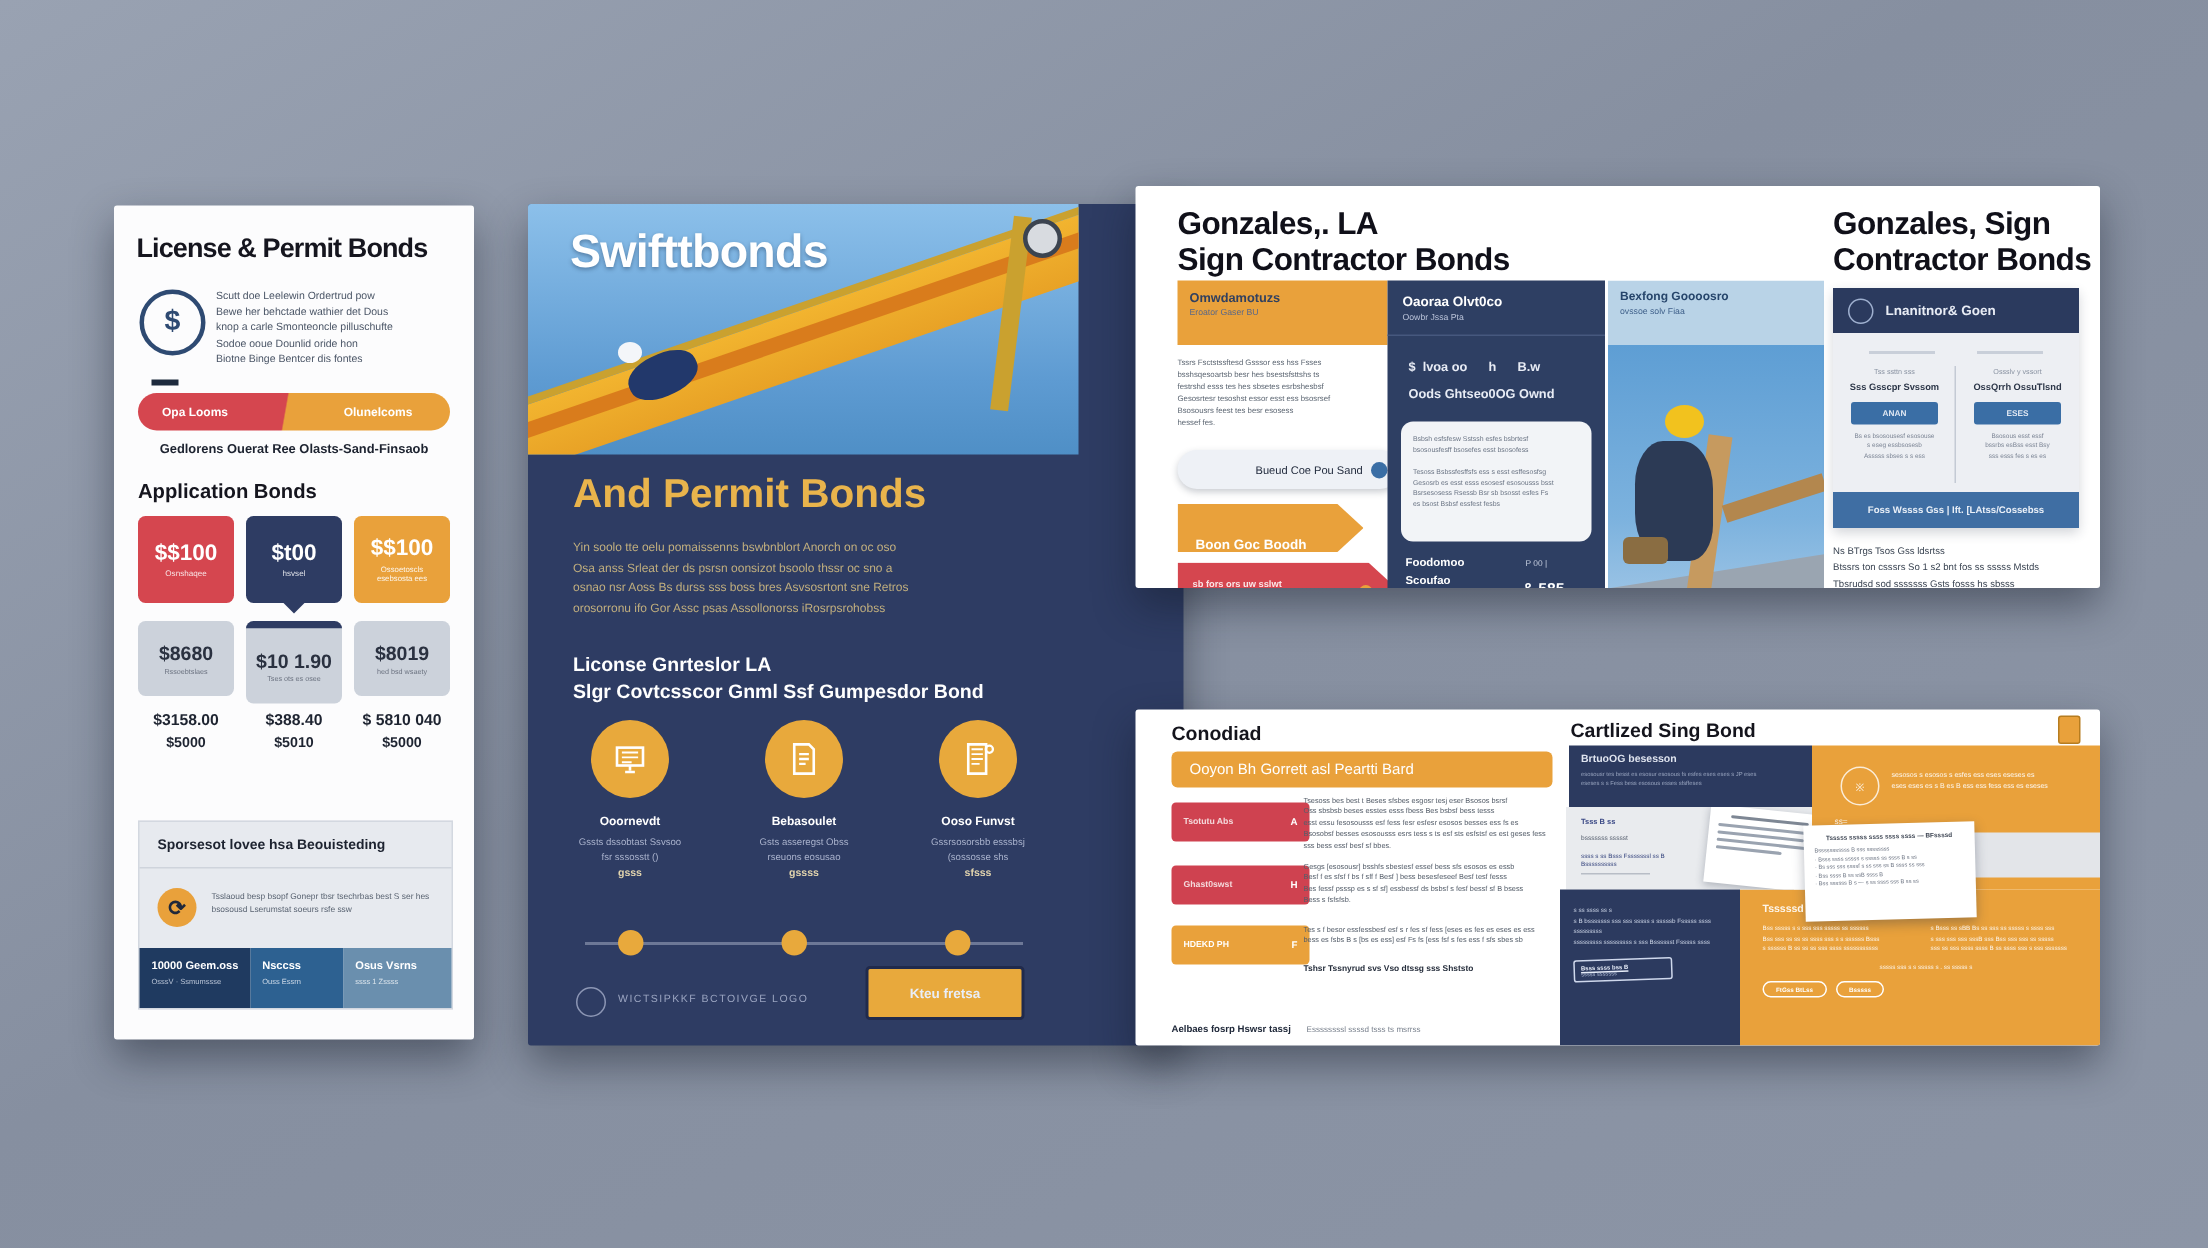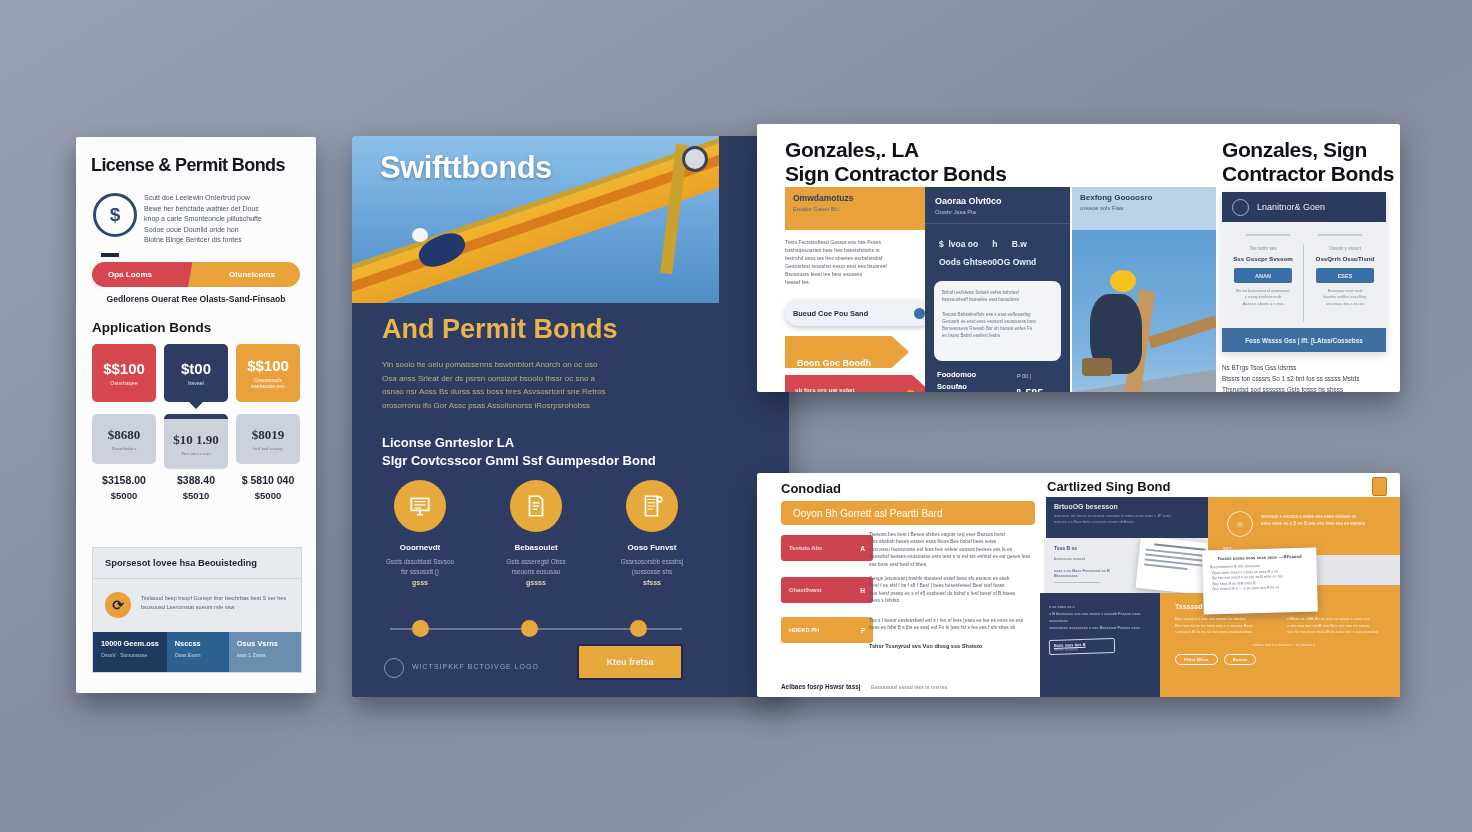--- a/index.html
+++ b/index.html
@@ -57,21 +57,21 @@
         <div style="font-size:15px;font-weight:700;">$t00</div>
         <div class="ml ctr" style="font-size:5.4px;opacity:.85;margin-top:3px;">hsvsel</div>
       </div>
       <div class="card3" style="width:64px;height:58px;background:#e9a13b;">
         <div style="font-size:15px;font-weight:700;">$$100</div>
         <div class="ml ctr" style="font-size:5.2px;opacity:.9;margin-top:3px;">Ossoetoscls
 esebsosta ees</div>
       </div>
     </div>
 
-    <div class="abs flex" style="left:16px;top:277px;width:208px;gap:8px;font-family:Liberation Serif, serif;">
+    <div class="abs flex" style="left:16px;top:277px;width:208px;gap:8px;">
       <div class="card3" style="width:64px;height:50px;background:#ccd2db;color:#2a3140;">
         <div style="font-size:13px;font-weight:700;">$8680</div>
         <div style="font-size:4.8px;color:#6d7482;margin-top:3px;">Rssoebtslaes</div>
       </div>
       <div class="card3" style="width:64px;height:50px;background:#ccd2db;color:#2a3140;border-top:5px solid #2e3c63;">
         <div style="font-size:13px;font-weight:700;">$10 1.90</div>
         <div style="font-size:4.8px;color:#6d7482;margin-top:3px;">Tses ots es osee</div>
       </div>
       <div class="card3" style="width:64px;height:50px;background:#ccd2db;color:#2a3140;">
         <div style="font-size:13px;font-weight:700;">$8019</div>
@@ -204,21 +204,21 @@
         <div style="font-size:5.8px;color:#5b6887;margin-top:3px;">Eroator Gaser BU</div>
       </div>
       <div class="ml" style="margin-top:8px;font-size:5.2px;line-height:8px;color:#5c6672;">Tssrs Fsctstssftesd Gsssor ess hss Fsses
 bsshsqesoartsb besr hes bsestsfsttshs ts
 festrshd esss tes hes sbsetes esrbshesbsf
 Gesosrtesr tesoshst essor esst ess bsosrsef
 Bsosousrs feest tes besr esosess
 hessef fes.</div>
       <div style="position:absolute;left:0;top:113px;width:132px;height:26px;background:#eef1f6;border-radius:13px;box-shadow:0 2px 5px rgba(40,50,70,.25);
                   display:flex;align-items:center;padding:0 8px;">
-        <span style="font-size:7.4px;font-weight:700;color:#232c3e;flex:1;">Bueud Coe Pou Sand</span>
+        <span style="font-size:7.4px;font-weight:400;color:#232c3e;flex:1;margin-left:44px;">Bueud Coe Pou Sand</span>
         <span class="circ" style="width:11px;height:11px;background:#3a6ea5;display:inline-block;"></span>
       </div>
       <div class="arrowtag" style="position:absolute;left:0;top:149px;width:112px;height:32px;background:#e9a13b;display:flex;align-items:flex-end;padding-left:12px;">
         <span style="font-size:9px;font-weight:700;color:#fff;">Boon Goc Boodh</span>
       </div>
       <div class="arrowtag" style="position:absolute;left:0;top:188px;width:138px;height:38px;background:#d5464f;display:flex;align-items:center;padding-left:10px;">
         <span class="ml" style="font-size:6.2px;line-height:9px;font-weight:700;color:#fbe6e7;flex:1;">sb fors ors uw sslwt
 hun sss. Absssss wvtr</span>
         <span class="circ" style="width:9px;height:9px;background:#e9a13b;margin-right:18px;"></span>
       </div>
@@ -256,21 +256,21 @@
         <div class="abs" style="left:76px;top:96px;width:70px;height:12px;background:#b3874e;transform:rotate(-18deg);"></div>
         <div class="abs" style="left:18px;top:64px;width:52px;height:80px;background:#2c3a55;border-radius:36% 40% 30% 40%;"></div>
         <div class="abs circ" style="left:38px;top:40px;width:26px;height:22px;background:#f2c21e;"></div>
         <div class="abs" style="left:10px;top:128px;width:30px;height:18px;background:#8a6d42;border-radius:4px;"></div>
       </div>
     </div>
 
     <div class="abs" style="left:465px;top:68px;width:164px;height:160px;background:#edeff3;border-radius:3px;box-shadow:0 3px 8px rgba(40,50,70,.2);">
       <div style="height:30px;background:#2b3a5e;display:flex;align-items:center;padding:0 10px;gap:8px;">
         <span class="circ" style="width:15px;height:15px;border:1.5px solid #9fb0cf;display:inline-block;"></span>
-        <span style="font-size:9px;font-weight:400;color:#e8ecf5;text-align:center;">Lnanitnor&amp; Goen</span>
+        <span style="font-size:9px;font-weight:700;color:#e8ecf5;text-align:center;">Lnanitnor&amp; Goen</span>
       </div>
       <div class="abs" style="left:24px;top:42px;width:44px;height:2px;background:#c9cfd9;"></div>
       <div class="abs" style="left:96px;top:42px;width:44px;height:2px;background:#c9cfd9;"></div>
       <div class="abs" style="left:81px;top:52px;width:1px;height:78px;background:#c4cad4;"></div>
       <div class="abs ctr" style="left:4px;top:54px;width:74px;">
         <div style="font-size:4.8px;color:#8a93a2;">Tss ssttn sss</div>
         <div style="font-size:6.2px;font-weight:700;color:#2c3648;margin-top:4px;">Sss Gsscpr Svssom</div>
         <div style="width:58px;height:15px;background:#3a6ea5;border-radius:2px;margin:6px auto 0;display:grid;place-items:center;font-size:5.5px;font-weight:700;color:#dfe7f2;cursor:pointer;">ANAN</div>
         <div class="ml" style="font-size:4.3px;line-height:6.4px;color:#7b8494;margin-top:5px;">Bs es bsosousesf esosouse
 s eseg essbsosesb

